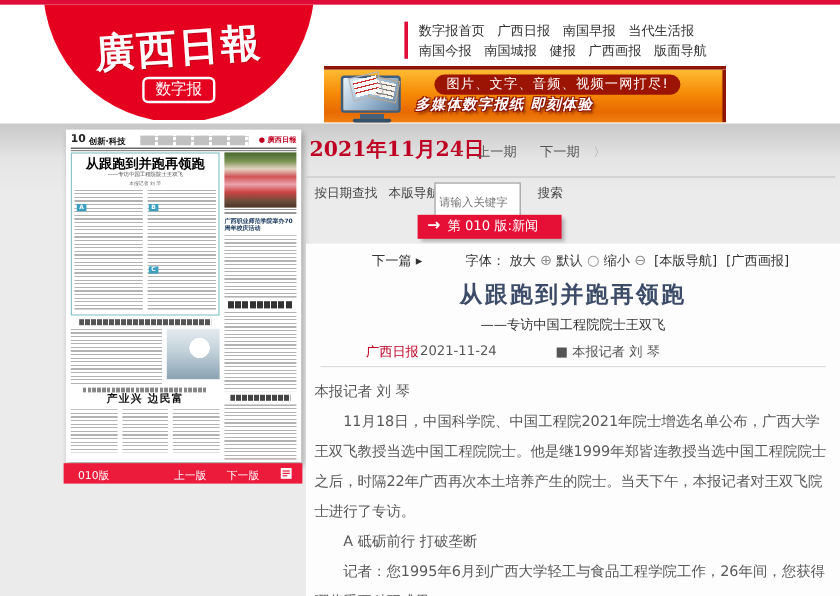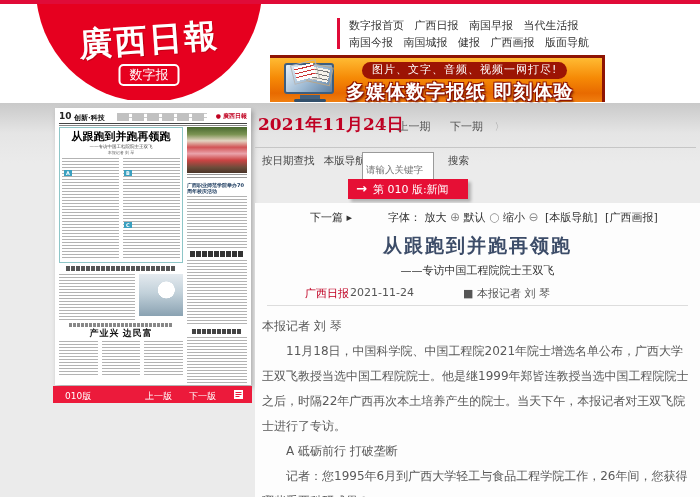--- a/index.html
+++ b/index.html
@@ -22,23 +22,23 @@
   .top-nav { position:absolute; left:349px; top:13px; font-size:11px; color:#333; line-height:17px; }
   .top-nav a { color:#333; text-decoration:none; margin-right:7px; cursor:pointer; }
 
   
   .banner { position:absolute; left:270px; top:51px; width:335px; height:47px;
     background:linear-gradient(180deg,#ffb róż) ; }
   .banner { background:linear-gradient(180deg,#ffbb33 0%,#f68a06 45%,#e86a00 80%,#f07f10 100%);
     border-top:3px solid #8e1404; box-shadow:inset -3px 0 0 #8e1404; }
   .banner-pill { position:absolute; left:92px; top:4px; background:#9c1404; color:#fff; font-size:11px;
     padding:0 10px 2px; border-radius:9px; letter-spacing:1px; }
-  .banner-big { position:absolute; left:76px; top:21px; color:#fff; font-weight:bold; font-size:19px;
+  .banner-big { position:absolute; left:76px; top:21px; color:#fff; font-weight:bold; font-size:12px;
     letter-spacing:1px;
-    text-shadow:1px 1px 0 #8e1404,-1px -1px 0 #8e1404,1px -1px 0 #8e1404,-1px 1px 0 #8e1404,2px 2px 2px rgba(80,10,0,.6); }
+    text-shadow:1px 1px 0 #8e1404,-1px -1px 0 #8e1404,1px -1px 0 #8e1404,-1px 1px 0 #8e1404,2px 2px 2px rgba(80,10,0,.6);font-style:italic; }
   .monitor { position:absolute; left:8px; top:3px; width:72px; height:40px; }
   .monitor .screen { position:absolute; left:6px; top:2px; width:50px; height:31px;
     background:linear-gradient(135deg,#e8f2fa 0%,#9cb8d2 55%,#5e80a2 100%);
     border:2px solid #3e5e7e; border-radius:3px; }
   .monitor .paper1 { position:absolute; left:14px; top:1px; width:26px; height:20px; background:#fdfdfd;
     border:1px solid #b5b5b5; transform:rotate(-14deg);
     background-image:repeating-linear-gradient(180deg,#c33 0 1px,transparent 1px 4px); background-clip:content-box; padding:2px; }
   .monitor .paper2 { position:absolute; left:30px; top:4px; width:24px; height:19px; background:#f6f2ea;
     border:1px solid #b5a58a; transform:rotate(12deg);
     background-image:repeating-linear-gradient(180deg,#777 0 1px,transparent 1px 4px); background-clip:content-box; padding:2px; }
@@ -98,21 +98,21 @@
   .mid-text { position:absolute; left:0; top:8px; width:76px; height:46px;
     background:repeating-linear-gradient(180deg,#b3b3b3 0 1px,transparent 1px 3px),
                repeating-linear-gradient(90deg,transparent 0 35px,#fff 35px 39px); }
   .mid-photo { position:absolute; left:80px; top:8px; width:44px; height:42px;
     background:radial-gradient(circle at 62% 38%, #fff 0 22%, transparent 23%),
                linear-gradient(180deg,#e4eaef 0%,#c2d1da 45%,#8aa2b2 100%); }
 
   .bot-band { position:absolute; left:4px; top:215px; width:124px; height:56px; }
   .bot-kicker { width:104px; height:4px; margin:0 auto;
     background:repeating-linear-gradient(90deg,#888 0 3px,transparent 3px 4px); }
-  .bot-h { text-align:center; font-size:9px; font-weight:bold; color:#111; line-height:12px; letter-spacing:1px;font-family:Liberation Serif, serif; }
+  .bot-h { text-align:center; font-size:9px; font-weight:bold; color:#111; line-height:12px; letter-spacing:1px; }
   .bot-cols { display:flex; gap:4px; height:36px; margin-top:2px; }
   .bot-col { flex:1; background:repeating-linear-gradient(180deg,#b3b3b3 0 1px,transparent 1px 3px); }
 
   
   .page-nav { position:absolute; left:53px; top:283px; width:199px; height:17px; background:#ec1a3b;
     color:#fff; font-size:9px; }
   .page-nav span { position:absolute; top:4px; cursor:pointer; }
   .pn-label { left:12px; cursor:default !important; }
   .pn-prev { left:92px; } .pn-next { left:136px; }
   .pn-icon { position:absolute; right:8px; top:3px; width:11px; height:11px; cursor:pointer; }

